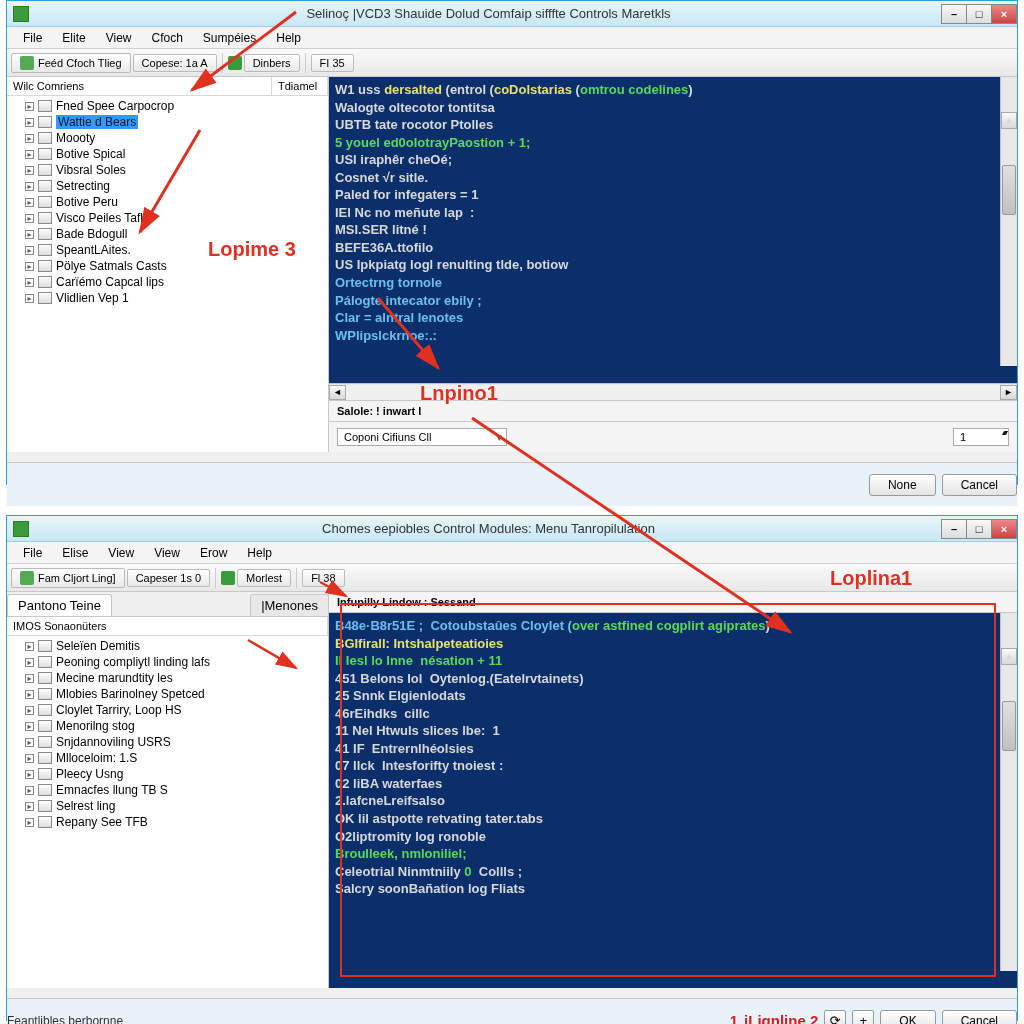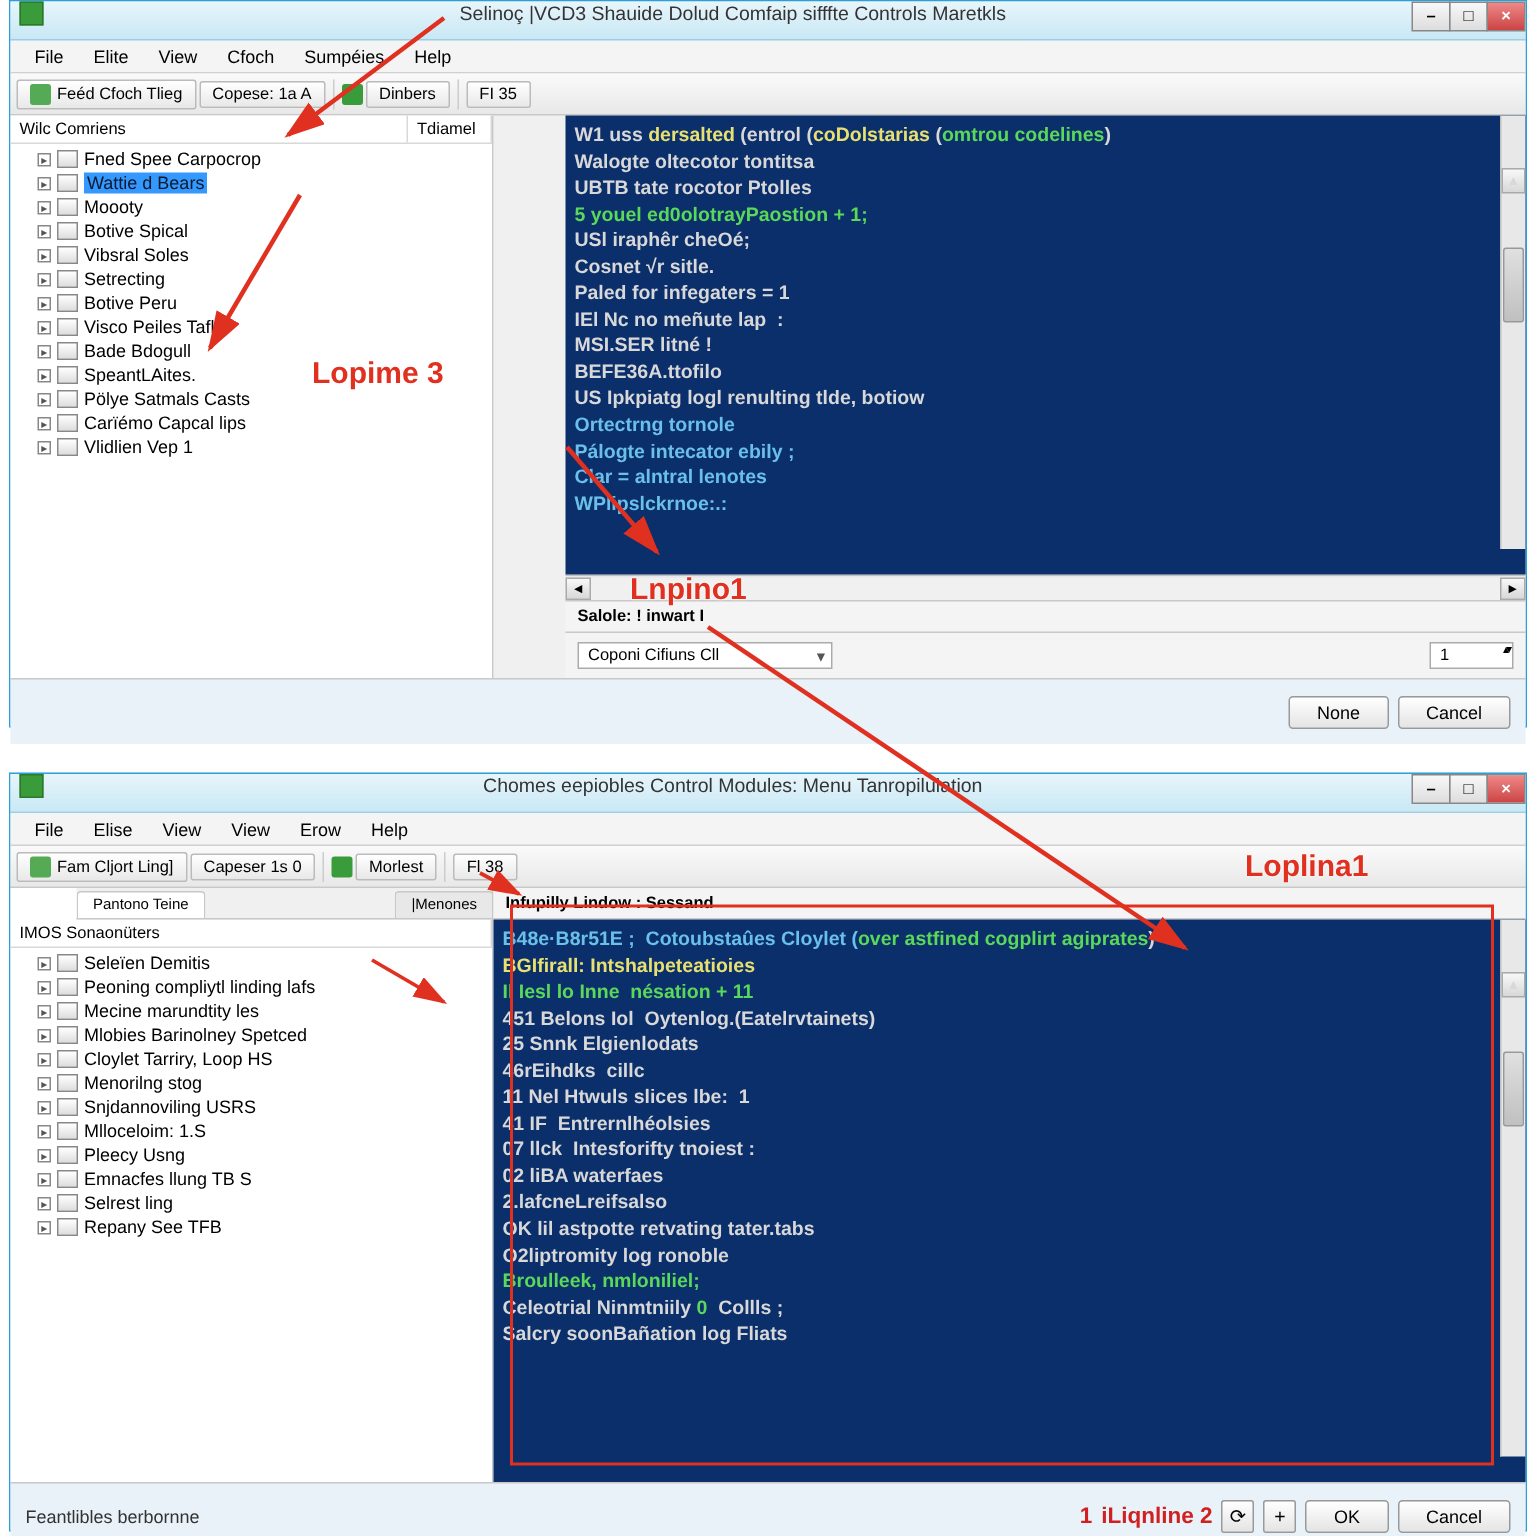--- a/index.html
+++ b/index.html
@@ -2,40 +2,40 @@
 <html><head>
 <meta charset="utf-8">
 <style>
 * { box-sizing: border-box; margin: 0; padding: 0; font-family: "Segoe UI", Tahoma, sans-serif; }
 body { background: #fff; width: 1024px; height: 1024px; overflow: hidden; position: relative; }
 
 .window { position: absolute; border: 1px solid #2aa0d8; background: #f0f0f0; }
 .window.top { left: 6px; top: 0; width: 1012px; height: 485px; }
 .window.bottom { left: 6px; top: 515px; width: 1012px; height: 506px; }
 
-.titlebar { height: 26px; background: linear-gradient(#e8f5fb,#c8e8f5); display: flex; align-items: flex-start; border-bottom: 1px solid #9ccde4; position: relative; }
+.titlebar { height: 26px; background: linear-gradient(#e8f5fb,#c8e8f5); display: flex; align-items: center; border-bottom: 1px solid #9ccde4; position: relative; }
 .titlebar .icon { width: 16px; height: 16px; margin: 0 6px; background: #3a9b3a; border: 1px solid #2a7a2a; }
 .titlebar .title { flex: 1; text-align: center; font-size: 13px; color: #333; }
 .winbtns { display: flex; }
 .winbtn { width: 26px; height: 20px; border: 1px solid #888; background: linear-gradient(#f8f8f8,#ddd); margin-left: -1px; display: flex; align-items: center; justify-content: center; font-size: 11px; font-weight: bold; cursor: pointer; }
 .winbtn.close { background: linear-gradient(#e88,#c44); color: #fff; }
 
 .menubar { height: 22px; background: #f4f4f4; border-bottom: 1px solid #d0d0d0; display: flex; align-items: center; padding: 0 6px; font-size: 12px; }
 .menubar span { padding: 2px 10px; cursor: pointer; }
 
 .toolbar { height: 28px; background: linear-gradient(#fafafa,#e8e8e8); border-bottom: 1px solid #c8c8c8; display: flex; align-items: center; padding: 0 4px; font-size: 11px; gap: 2px; }
 .tbtn { border: 1px solid #bbb; background: linear-gradient(#fff,#e8e8e8); padding: 2px 8px; border-radius: 2px; cursor: pointer; display: flex; align-items: center; gap: 4px; }
 .tbicon { width: 14px; height: 14px; background: #5a5; border-radius: 2px; }
 .tbsep { width: 1px; height: 20px; background: #ccc; margin: 0 3px; }
 
 .body { display: flex; height: calc(100% - 76px); }
-.window.top .body { height: calc(100% - 108px); gap: 48px; }
+.window.top .body { height: calc(100% - 108px); }
 
 .sidebar { width: 322px; border-right: 1px solid #c8c8c8; background: #fff; display: flex; flex-direction: column; }
-.tabstrip { display: flex; background: #f0f0f0; border-bottom: 1px solid #c8c8c8; font-size: 10px; margin-left: 44px; }
+.tabstrip { display: flex; background: #f0f0f0; border-bottom: 1px solid #c8c8c8; font-size: 13px; }
 .tab { padding: 3px 10px; border: 1px solid #c8c8c8; border-bottom: none; background: #fff; margin-right: -1px; margin-top: 2px; border-radius: 3px 3px 0 0; cursor: pointer; }
 .tab.inactive { background: #e8e8e8; }
 .treehdr { font-size: 11px; border-bottom: 1px solid #d8d8d8; display: flex; }
 .treehdr span { padding: 3px 6px; border-right: 1px solid #d8d8d8; }
 .treehdr span:first-child { flex: 1; }
 .tree { flex: 1; overflow: auto; padding: 2px 0; }
 .treeitem { display: flex; align-items: center; font-size: 12px; padding: 1px 4px 1px 18px; cursor: pointer; white-space: nowrap; }
 .treeitem .exp { width: 9px; height: 9px; border: 1px solid #888; margin-right: 4px; font-size: 8px; line-height: 7px; text-align: center; color: #555; flex-shrink: 0; }
 .treeitem .ic { width: 14px; height: 12px; border: 1px solid #888; background: linear-gradient(#fff,#ddd); margin-right: 4px; flex-shrink: 0; }
 .treeitem.sel .lbl { background: #3399ff; color: #0f172a; padding: 0 2px; }
@@ -50,21 +50,21 @@
 .vscroll .arrow { height: 17px; border: 1px solid #aaa; background: linear-gradient(#f8f8f8,#d8d8d8); font-size: 9px; text-align: center; line-height: 15px; cursor: pointer; }
 .vscroll .thumb { height: 50px; margin: 1px; background: linear-gradient(#e0e0e0,#c0c0c0); border: 1px solid #999; border-radius: 2px; }
 
 .statusrow { padding: 4px 8px; font-size: 11px; border-top: 1px solid #c8c8c8; background: #f4f4f4; font-weight: bold; }
 .combowrap { padding: 6px 8px; border-top: 1px solid #c8c8c8; background: #f4f4f4; display: flex; gap: 12px; align-items: center; }
 .combo { border: 1px solid #aaa; background: #fff; font-size: 11px; padding: 2px 20px 2px 6px; width: 170px; position: relative; }
 .combo::after { content: "▾"; position: absolute; right: 4px; top: 2px; color: #555; }
 .spin { border: 1px solid #aaa; background: #fff; font-size: 11px; padding: 2px 18px 2px 6px; width: 56px; margin-left: auto; position: relative; }
 .spin::after { content: "▴▾"; position: absolute; right: 2px; top: 0; font-size: 8px; line-height: 8px; letter-spacing: -2px; }
 
-.footer { height: 44px; border-top: 1px solid #c8c8c8; background: #e8f2f8; display: flex; align-items: center; justify-content: flex-end; padding: 0 10px; gap: 6px; }
+.footer { height: 44px; border-top: 1px solid #c8c8c8; background: #e8f2f8; display: flex; align-items: center; justify-content: flex-end; padding: 0 0; gap: 6px; margin-top: 10px; }
 .btn { border: 1px solid #999; background: linear-gradient(#fff,#e4e4e4); font-size: 12px; padding: 3px 18px; border-radius: 3px; cursor: pointer; }
 .sqbtn { border: 1px solid #999; background: linear-gradient(#fff,#e4e4e4); width: 22px; height: 22px; font-size: 13px; text-align: center; line-height: 20px; cursor: pointer; border-radius: 2px; }
 
 .bottom .sidebar { width: 322px; }
 .bottom .footer .note { margin-right: auto; font-size: 12px; color: #333; display: flex; align-items: center; gap: 6px; }
 .rednum { color: #d02020; font-weight: bold; font-size: 15px; }
 .redlbl { color: #d02020; font-weight: bold; font-size: 15px; }
 
 .anno { position: absolute; color: #e03020; font-weight: bold; font-size: 20px; pointer-events: none; z-index: 50; text-shadow: 0 0 2px #fff; }
 

